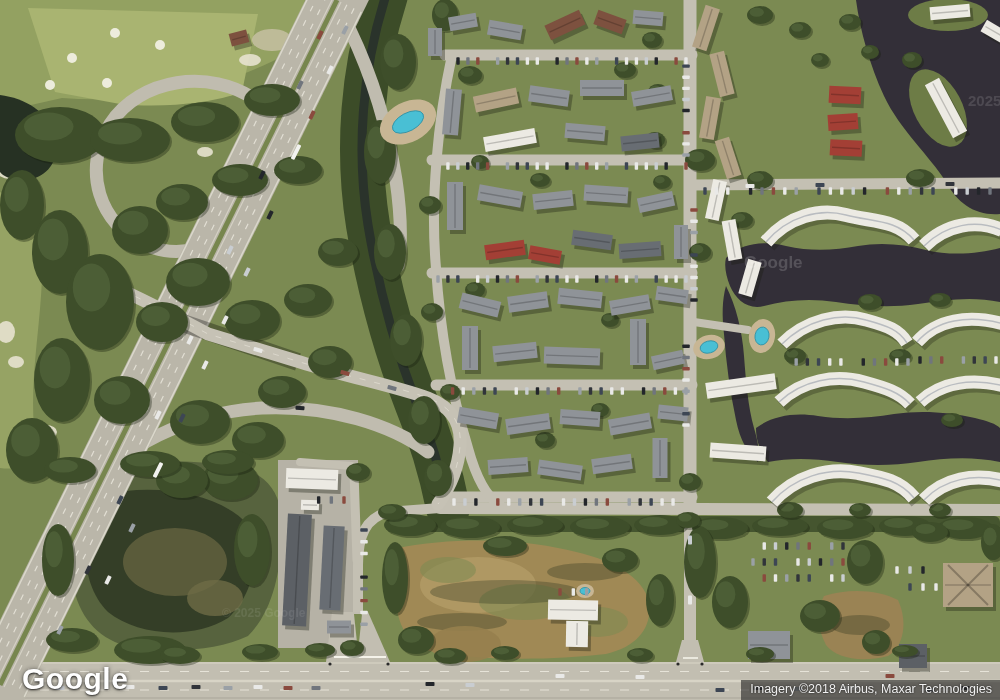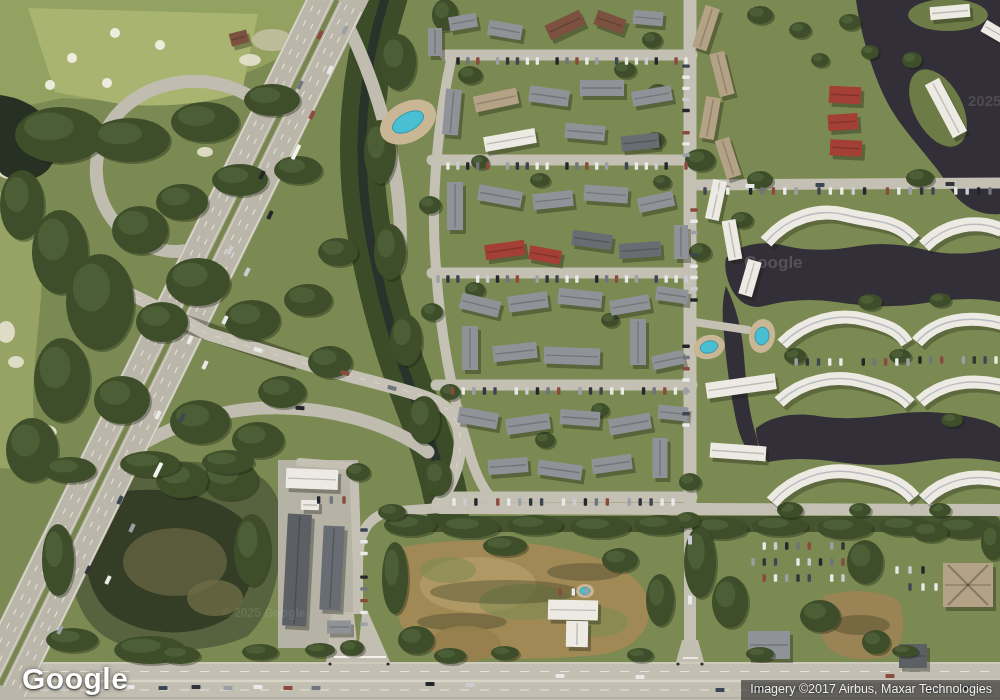--- a/index.html
+++ b/index.html
@@ -952,14 +952,14 @@
         <circle cx="678" cy="664" r="1.6" fill="#2a2a2a"></circle>
         <circle cx="702" cy="664" r="1.6" fill="#2a2a2a"></circle>
       </g>
     <g id="g-watermarks">
         <text x="744" y="268" fill="#ffffff" fill-opacity="0.17" font-size="17" font-family="Liberation Sans, sans-serif" font-weight="bold">Google</text>
         <text x="968" y="106" fill="#ffffff" fill-opacity="0.13" font-size="15" font-family="Liberation Sans, sans-serif" font-weight="bold">2025</text>
         <text x="222" y="617" fill="#ffffff" fill-opacity="0.09" font-size="12" font-family="Liberation Sans, sans-serif" font-weight="bold">© 2025 Google</text>
       </g>
   </svg>
   <div class="google-logo">Google</div>
-  <div class="attribution">Imagery ©2017 Airbus, Maxar Technologies</div>
+  <div class="attribution">Imagery ©2018 Airbus, Maxar Technologies</div>
 </div>
 
 </body></html>

